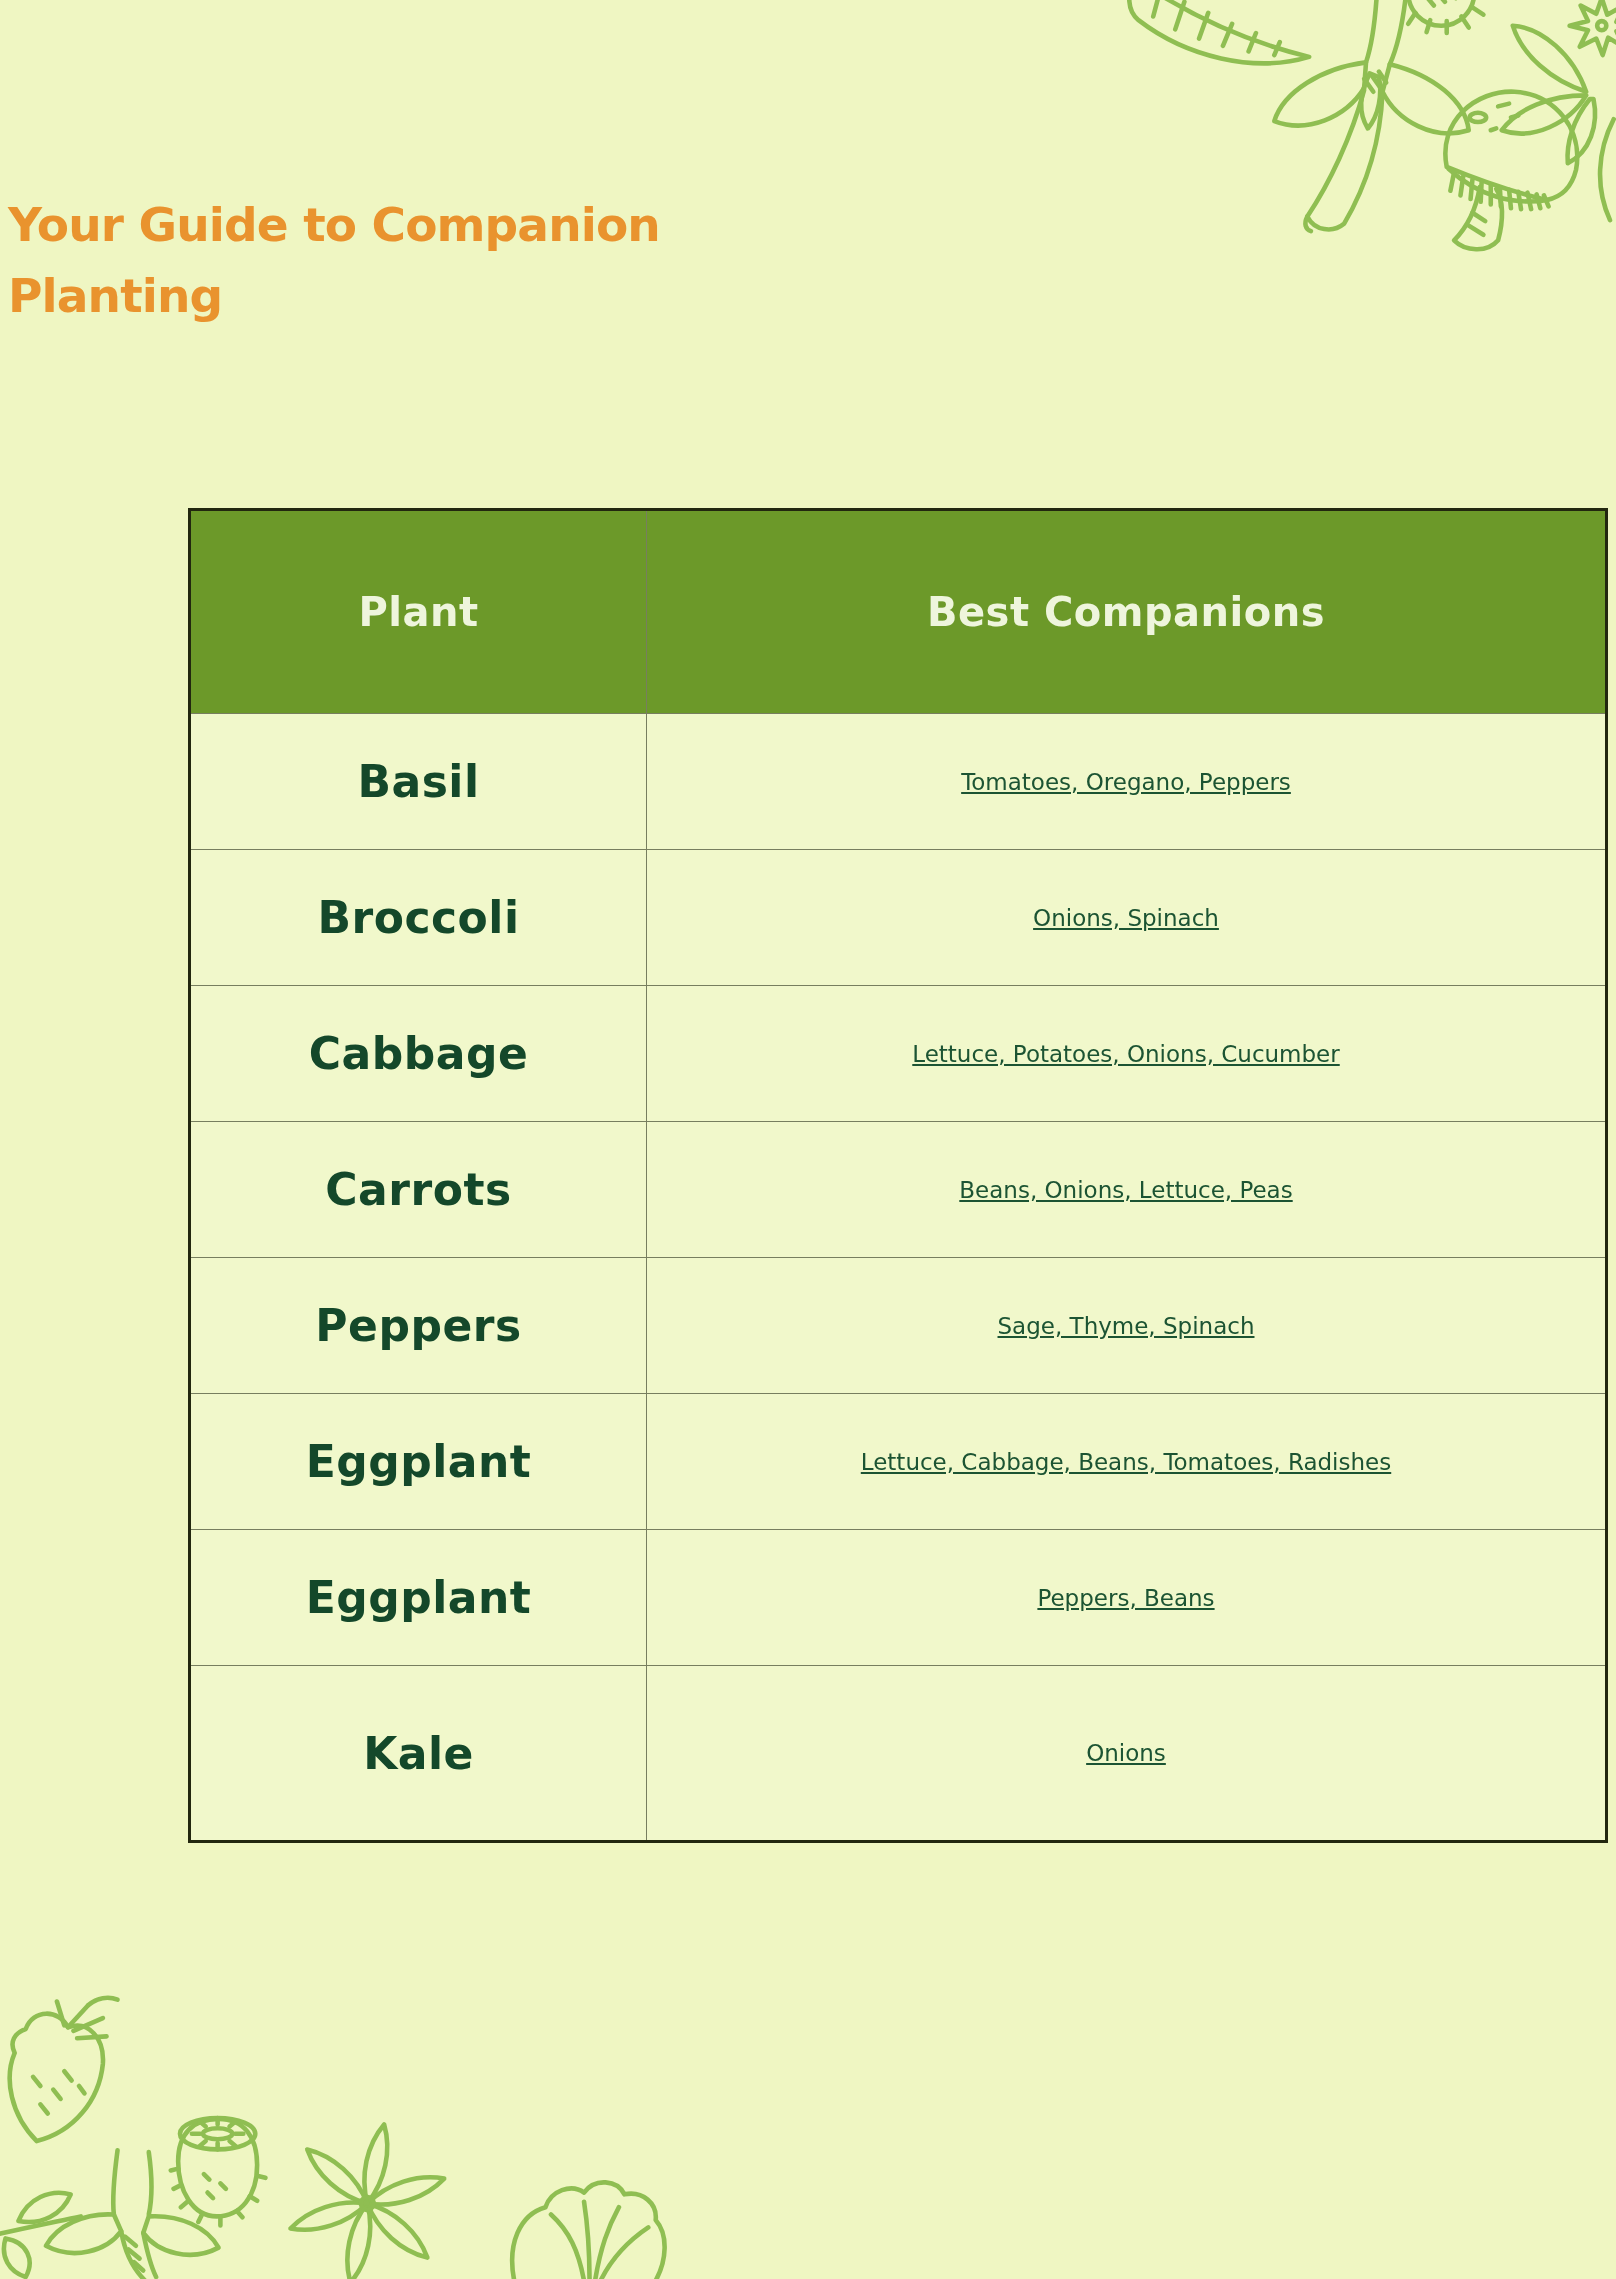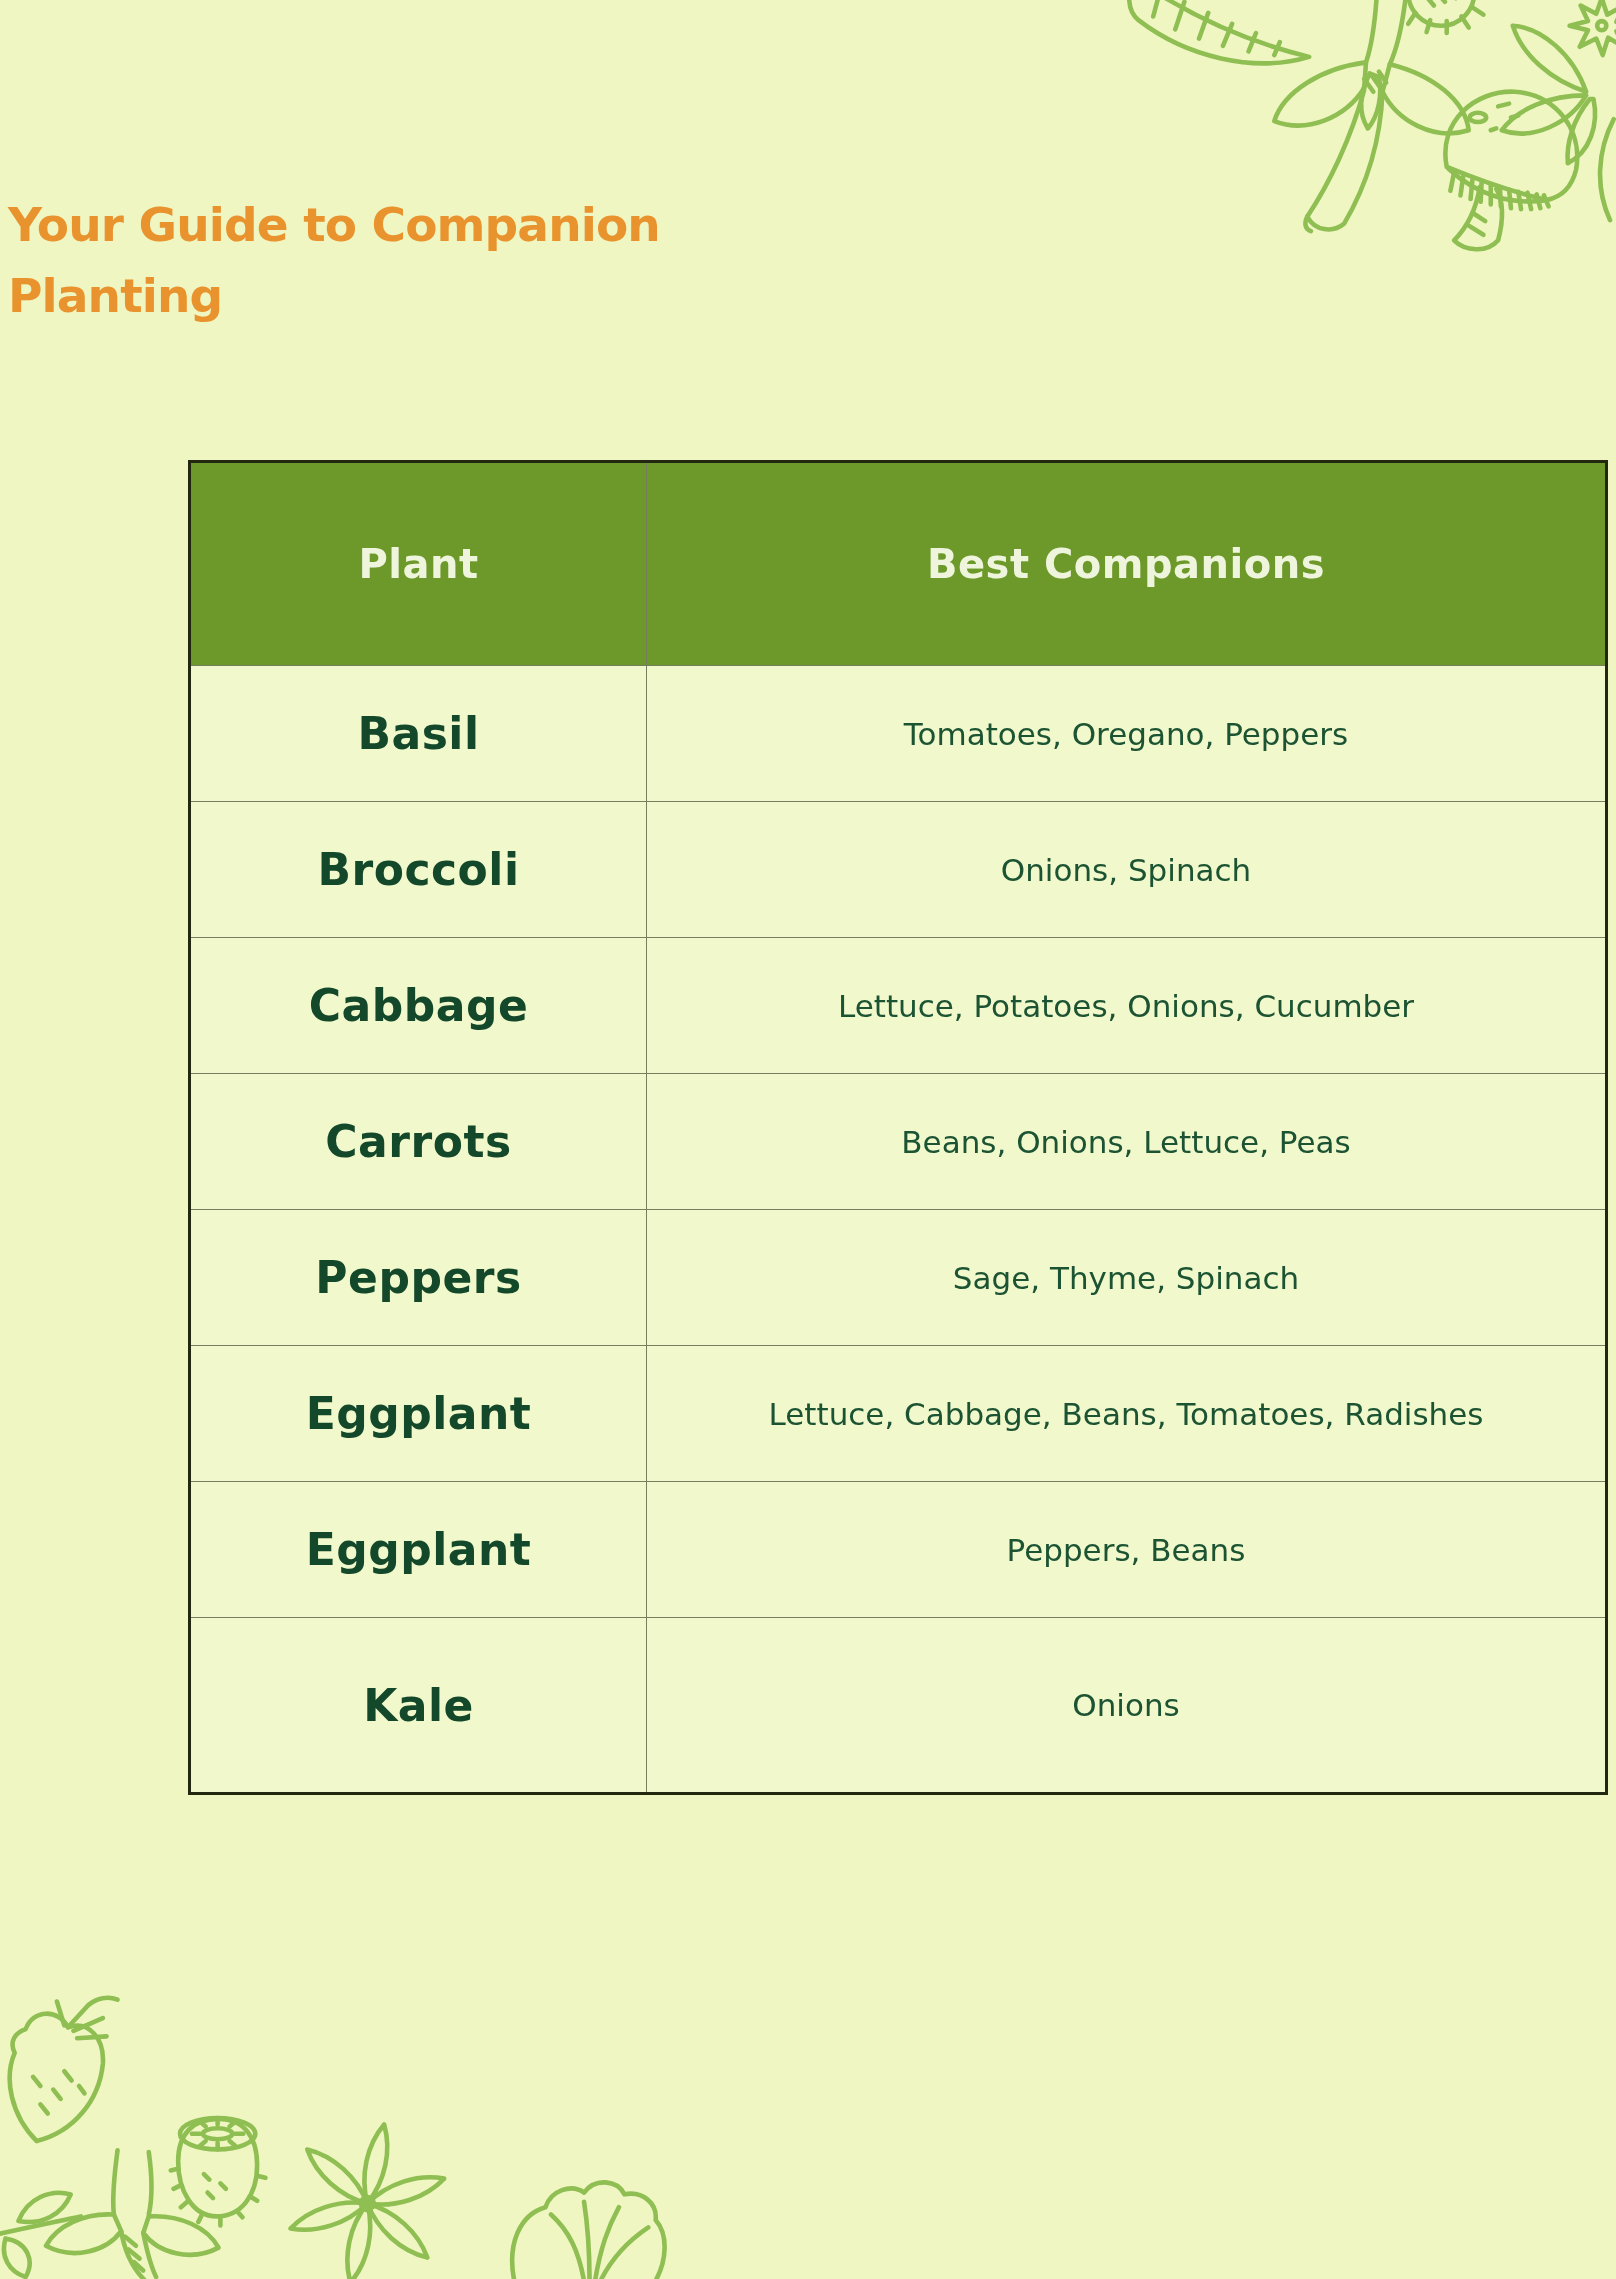--- a/index.html
+++ b/index.html
@@ -19,42 +19,42 @@
     position:relative;width:1616px;height:2279px;overflow:hidden;
     background:var(--page-bg);
     font-family:"DejaVu Sans","Liberation Sans",sans-serif;
   }
   .title{
     position:absolute;top:189px;left:8px;width:100%;
     text-align:left;color:var(--title-orange);
     font-weight:bold;font-size:47px;line-height:1.52;letter-spacing:-0.9px;
   }
   table.companion-table{
-    position:absolute;left:188px;top:460px;width:1420px;
+    position:absolute;left:188px;top:508px;width:1420px;
     border-collapse:collapse;table-layout:fixed;
     background:var(--cell-bg);
     border:3.7px solid var(--border-dark);
   }
   .companion-table col.plant-col{width:457px;}
   .companion-table th{
     background:var(--header-green);color:var(--header-text);
     height:200px;font-size:40px;font-weight:bold;
     border:1.8px solid var(--grid-gray);
     text-align:center;vertical-align:middle;letter-spacing:0.5px;
   }
   .companion-table td{
     border:1.8px solid var(--grid-gray);
     text-align:center;vertical-align:middle;
     padding:0 18.4px;
   }
   .companion-table td.plant{
     font-weight:bold;font-size:44px;color:var(--plant-text);height:135px;letter-spacing:0.5px;
   }
   .companion-table td.companions{
-    font-size:31px;color:var(--companion-text);
+    font-size:23px;color:var(--companion-text);text-decoration:underline;
   }
   .companion-table tbody tr:last-child td{height:174px;}
   .decor{position:absolute;pointer-events:none;}
   .decor-top-right{top:0;right:0;}
   .decor-bottom-left{bottom:0;left:0;}
   .decor path,.decor circle,.decor ellipse,.decor use{
     fill:none;stroke:var(--line-art);stroke-width:5;
     stroke-linecap:round;stroke-linejoin:round;
   }
 </style>

